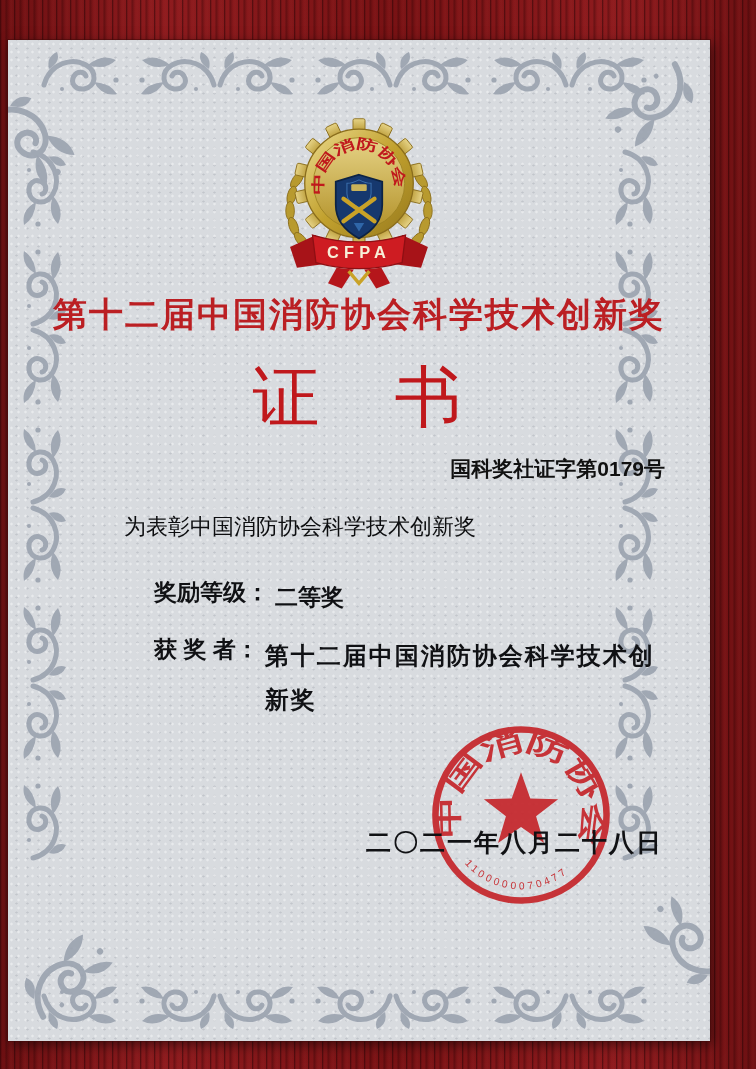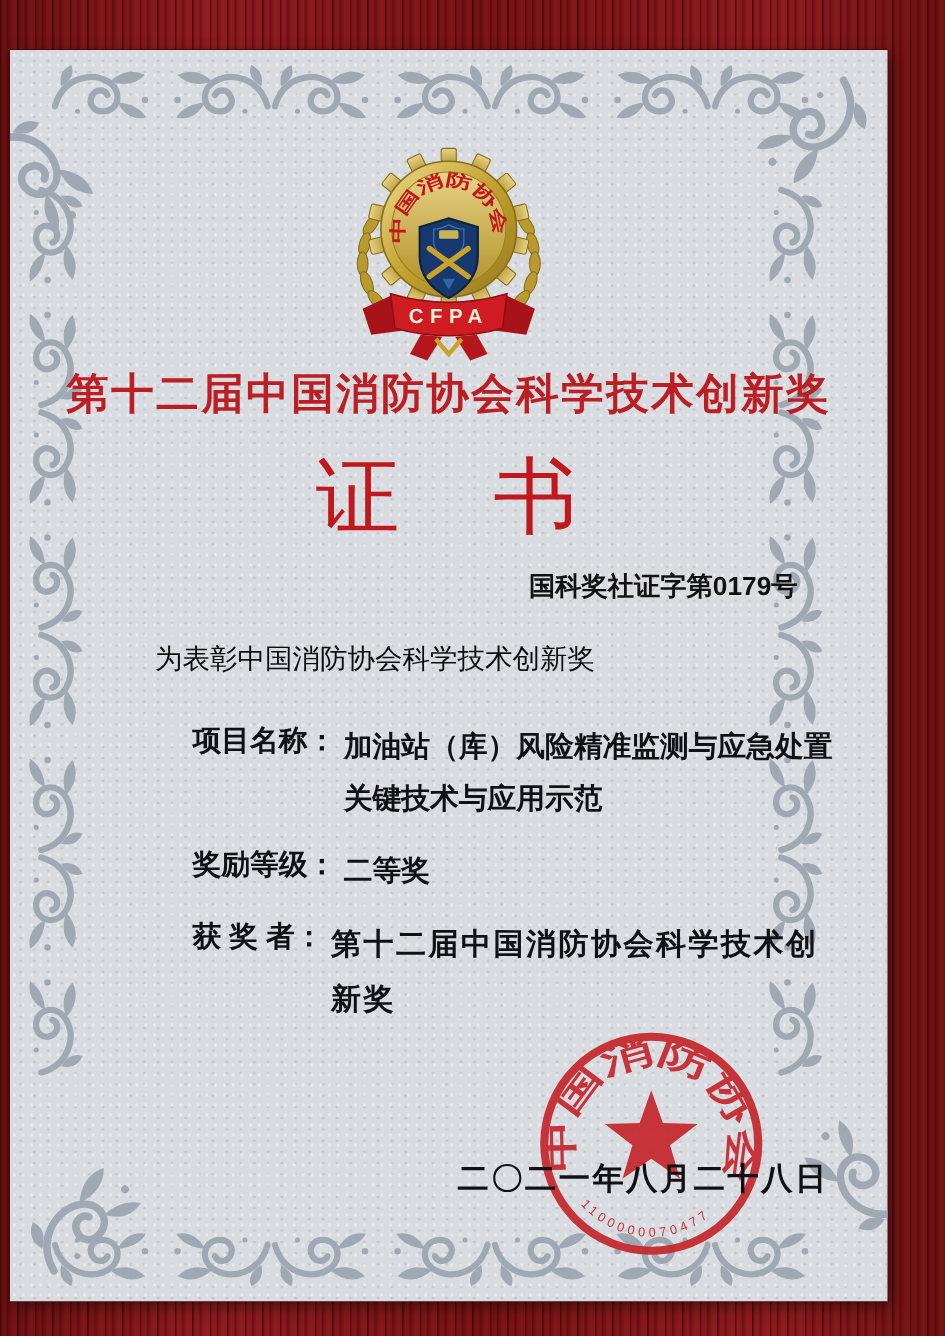--- a/index.html
+++ b/index.html
@@ -30,21 +30,21 @@
   .emblem-wrap svg{width:224px;height:176px;}
   .title{
     margin:0 0 0;text-align:center;font-size:34px;font-weight:bold;
     letter-spacing:2px;color:#bb1f23;font-family:"Liberation Serif",serif;
   }
   .subtitle{
     margin:14px 0 0;text-align:center;font-size:67px;font-weight:normal;
     color:#c0181c;font-family:"Liberation Serif",serif;letter-spacing:4px;
   }
   .ref{
-    margin-top:12px;text-align:right;padding-right:72px;
+    margin-top:12px;text-align:right;padding-right:45px;
     font-size:21px;font-weight:bold;color:#111;
   }
   .body-text{margin:24px 66px 0 72px;font-size:22px;line-height:1.8;color:#0d0e10;
     font-family:"Liberation Serif",serif;}
   .body-text .indent{display:block;text-indent:2em;}
   .fields{margin:30px 40px 0 146px;}
   .field{display:flex;font-weight:bold;font-size:23px;color:#101114;}
   .field + .field{margin-top:16px;}
   .field-label{white-space:pre;flex:0 0 auto;}
   .field-value{margin-left:6px;line-height:1.82;}
@@ -200,27 +200,20 @@
       <div class="title">第十二届中国消防协会科学技术创新奖</div>
       <div class="subtitle">证　书</div>
 
       <div class="ref">国科奖社证字第0179号</div>
 
       <p class="body-text">
         <span class="indent">为表彰中国消防协会科学技术创新奖</span>
       </p>
 
       <div class="fields">
-        <div class="field field-project">
-          <span class="field-label">项目名称：</span>
-          <span class="field-value">
-            <span>加油站（库）风险精准监测与应急处置</span><br>
-            <span>关键技术与应用示范</span>
-          </span>
-        </div>
         <div class="field field-grade">
           <span class="field-label">奖励等级：</span>
           <span class="field-value">二等奖</span>
         </div>
         <div class="field field-winner">
           <span class="field-label">获 奖 者：</span>
           <span class="field-value">第十二届中国消防协会科学技术创新奖</span>
         </div>
       </div>
 

